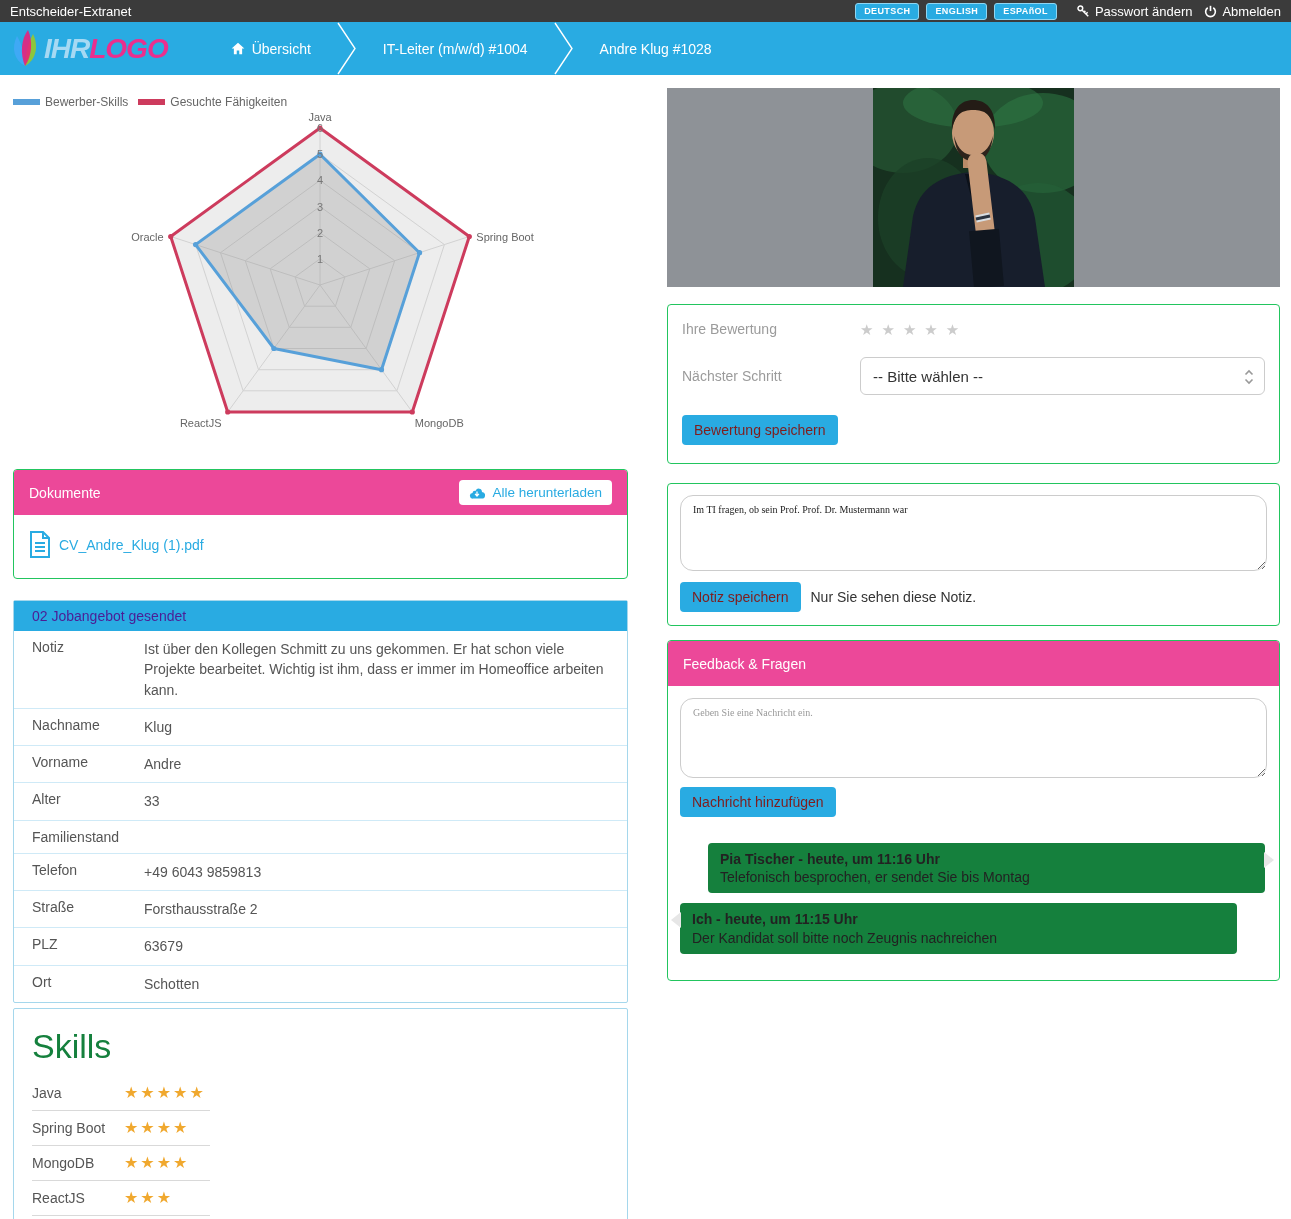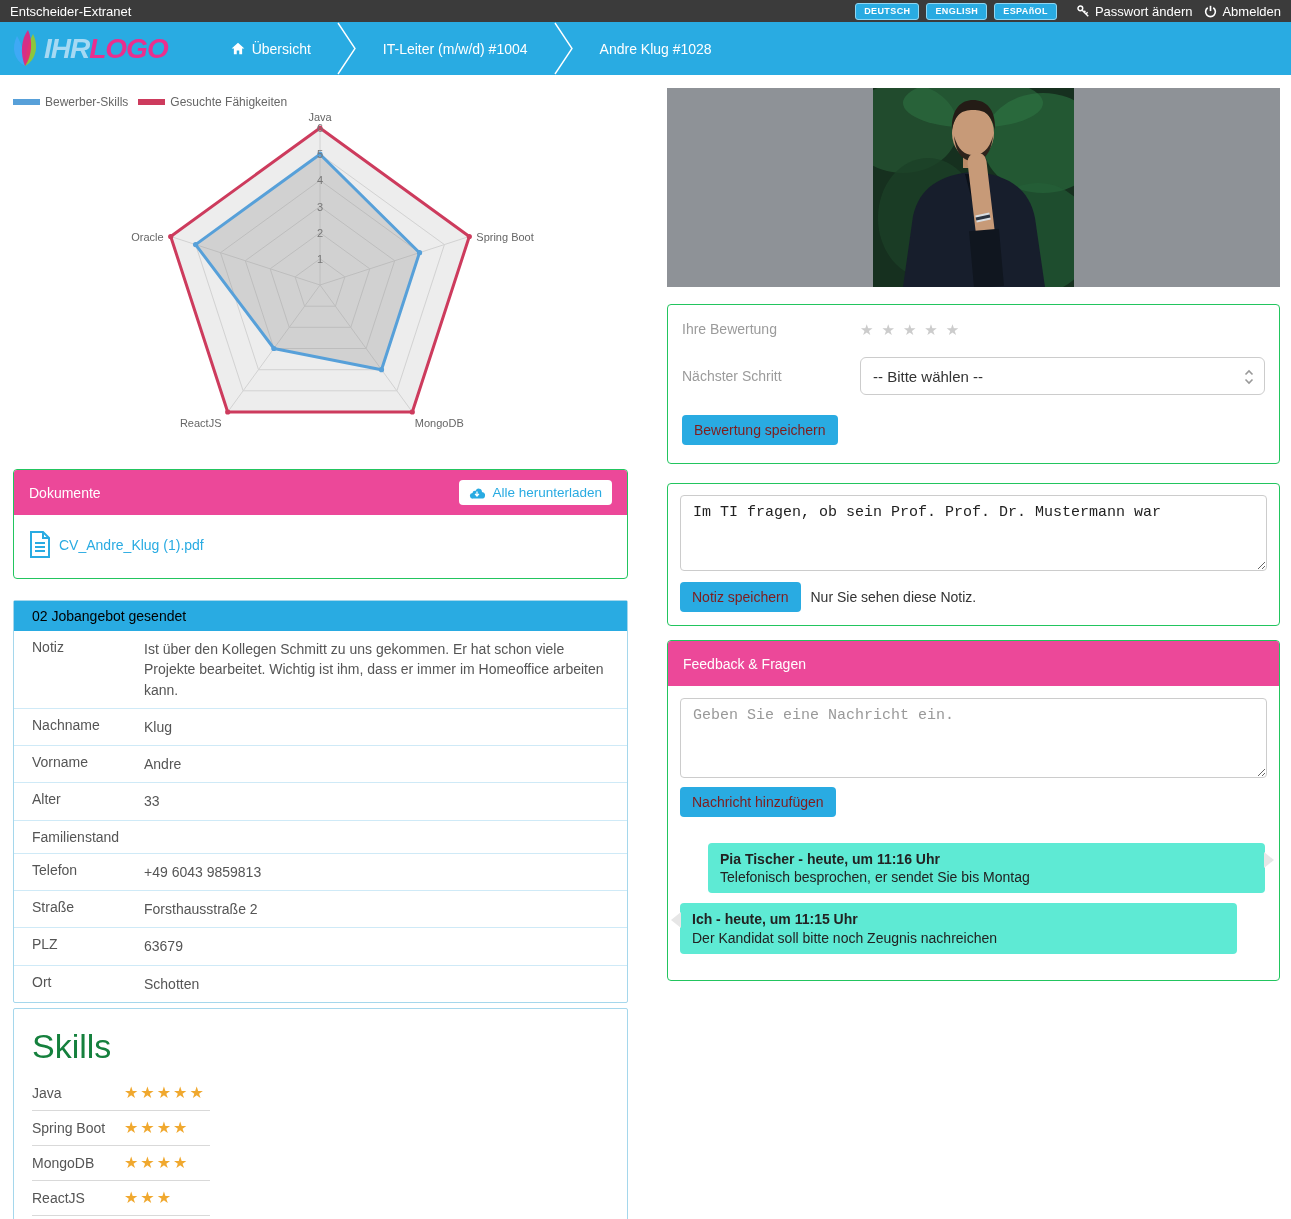--- a/index.html
+++ b/index.html
@@ -67,21 +67,21 @@
     font-size:14px; padding:7px 12px; cursor:pointer; font-family:"Liberation Sans", sans-serif;
   }
 
   
   .docs { margin-top:17px; }
   .doc-body { padding:16px 15px 20px 15px; }
   .doc-link { display:flex; align-items:center; gap:8px; color:#29abe2; font-size:14px; cursor:pointer; }
 
   
   .status-table { margin-top:21px; border:1px solid #a5d7ec; border-radius:2px; }
-  .status-header { background:#29abe2; color:#000000; font-size:14px; padding:7px 18px; line-height:16px; }
+  .status-header { background:#29abe2; color:#4c1d95; font-size:14px; padding:7px 18px; line-height:16px; }
   .trow { display:flex; padding:8px 18px; border-top:1px solid #cfeaf7; font-size:14px; min-height:33px; }
   .trow:first-of-type { border-top:none; }
   .tlabel { width:112px; flex:0 0 112px; color:#555; }
   .tvalue { color:#555; line-height:1.45; }
 
   
   .skills-panel { margin-top:5px; border:1px solid #a5d7ec; border-radius:2px; padding:12px 18px 16px 18px; }
   .skills-title { color:#15803d; font-size:34px; font-weight:400; margin:6px 0 10px 0; }
   .skill-row { width:178px; display:flex; align-items:center; padding:9px 0; border-bottom:1px solid #d9d9d9; }
   .skill-row:last-child { border-bottom:none; }
@@ -97,34 +97,34 @@
   .select-box {
     flex:1; height:38px; border:1px solid #ccc; border-radius:6px;
     display:flex; align-items:center; padding:0 30px 0 12px;
     font-size:15px; color:#333; position:relative; cursor:pointer; background:#fff;
   }
   .select-box svg { position:absolute; right:9px; top:10px; }
   .mt20 { margin-top:20px; }
 
   .note-panel { margin-top:19px; padding:11px 12px 13px 12px; }
   textarea {
-    width:100%; border:1px solid #ccc; border-radius:4px; padding:8px 12px;
-    font-family:Liberation Mono, monospace; font-size:15px; color:#222; resize:both;
+    width:100%; border:1px solid #ccc; border-radius:13px; padding:8px 12px;
+    font-family:Liberation Serif, serif; font-size:10px; color:#222; resize:both;
   }
   textarea::placeholder { color:#999; }
   .note-ta { height:76px; }
   .note-footer { margin-top:7px; display:flex; align-items:center; gap:10px; font-size:14px; color:#333; }
 
   .feedback-panel { margin-top:14px; padding-bottom:16px; }
   .fb-body { padding:12px 12px 0 12px; }
   .fb-ta { height:80px; }
   .fb-btn { margin-top:5px; }
   .messages { margin-top:26px; padding:0 12px; }
   .bubble {
-    position:relative; background:#5eead4; border-radius:4px;
+    position:relative; background:#15803d; border-radius:4px;
     padding:7px 12px; font-size:14px; color:#222; margin-bottom:10px; line-height:1.3;
   }
   .bubble .author { font-weight:bold; }
   .bubble.other { margin-left:28px; margin-right:2px; }
   .bubble.other::after {
     content:""; position:absolute; right:-9px; top:9px; width:0; height:0;
     border-left:10px solid #e6e6e6; border-top:8px solid transparent; border-bottom:8px solid transparent;
   }
   .bubble.own { margin-right:30px; }
   .bubble.own::before {

